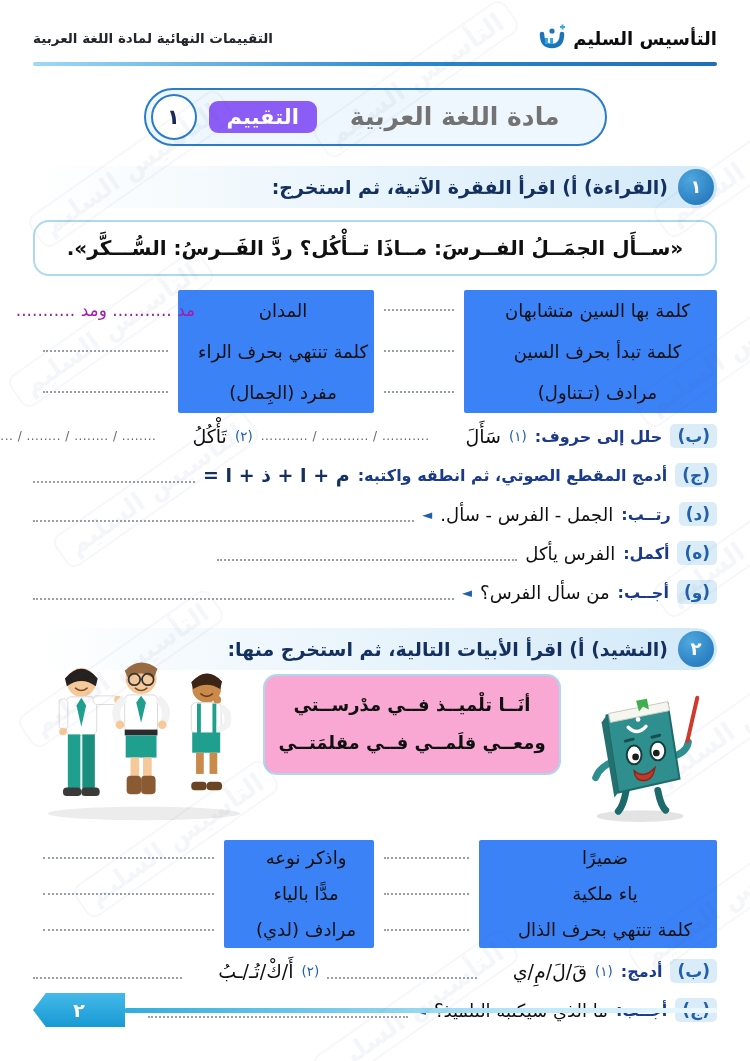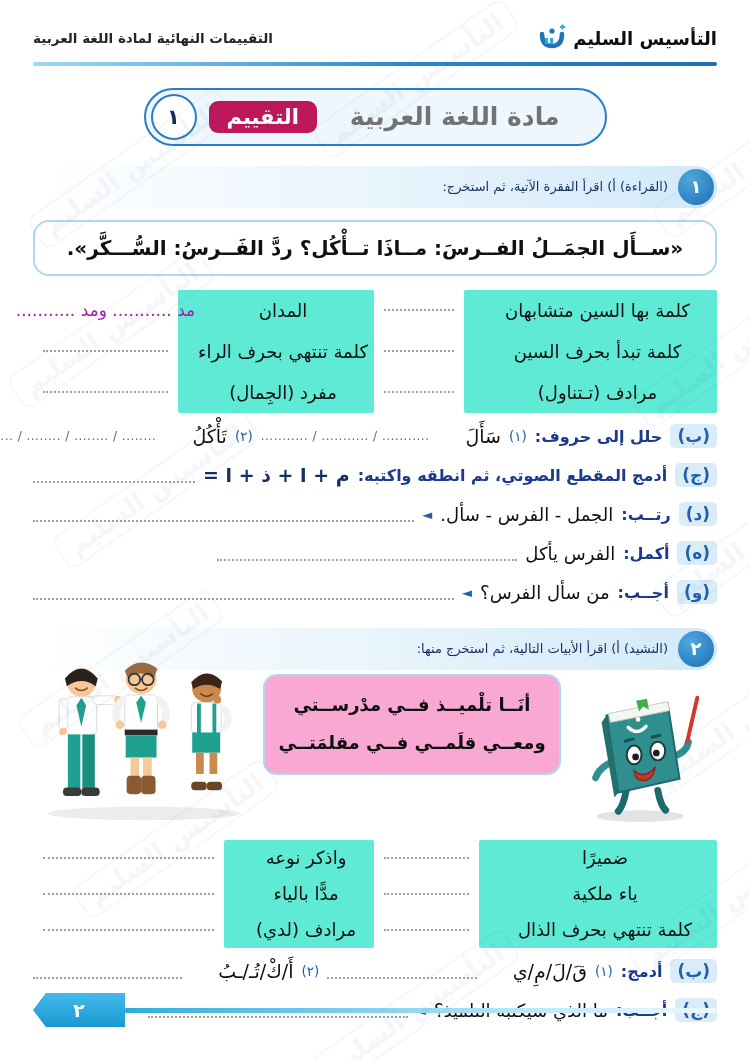--- a/index.html
+++ b/index.html
@@ -15,40 +15,40 @@
   .topbar{display:flex;justify-content:space-between;align-items:center;padding:24px 33px 8px;}
   .brand{display:flex;align-items:center;gap:6px;}
   .brand-text{font-size:18px;font-weight:bold;color:#0d0d0d;letter-spacing:-0.5px;}
   .subtitle{font-size:13.5px;font-weight:bold;color:#23262b;}
   .header-rule{height:3.5px;margin:2px 33px 0;border-radius:3px;
     background:linear-gradient(to left,#1e6fb5 0%,#2b87cf 45%,#9ed9f5 100%);}
   
   .banner{width:430px;margin:22px auto 0;border:2.5px solid #2a7cc9;background:#eef7fd;
     border-radius:34px;display:flex;align-items:center;gap:12px;padding:4px 24px 4px 5px;}
   .banner-subject{flex:1;text-align:center;font-size:25px;font-weight:bold;color:#737373;}
-  .banner-badge{background:#be185d;color:#fff;font-weight:bold;font-size:21px;
+  .banner-badge{background:#8b5cf6;color:#fff;font-weight:bold;font-size:21px;
     padding:4px 18px;border-radius:9px;}
   .banner-circle{width:42px;height:42px;border-radius:50%;background:#fff;border:2.5px solid #2a7cc9;
     display:flex;align-items:center;justify-content:center;font-size:21px;font-weight:bold;color:#152a56;flex:0 0 auto;}
   
   .sec-head{margin:20px 33px 0;display:flex;align-items:center;gap:10px;padding:3px 3px;
     background:linear-gradient(to left,rgba(195,226,246,0.75),rgba(255,255,255,0));border-radius:24px;}
   .sec-num{width:36px;height:36px;border-radius:50%;flex:0 0 auto;
     background:radial-gradient(circle at 35% 30%,#4fa8de,#1c6fb6);
     display:flex;align-items:center;justify-content:center;color:#fff;font-size:18px;font-weight:bold;}
-  .sec-title{font-size:13px;font-weight:normal;color:#14305f;}
+  .sec-title{font-size:19px;font-weight:bold;color:#14305f;}
   
   .passage{margin:12px 33px 0;border:2px solid #aed7f0;border-radius:16px;background:#fff;
     padding:14px 8px;text-align:center;font-size:20px;font-weight:bold;color:#101010;}
   
   .xtable{margin:14px 33px 0;display:grid;}
   .xtable1{grid-template-columns:253px 90px 196px 145px;}
   .xtable2{grid-template-columns:238px 105px 150px 191px;}
   .xcol{display:flex;flex-direction:column;}
-  .xcol.bg{background:#5eead4;border-radius:2px;padding-left:14px;}
+  .xcol.bg{background:#3b82f6;border-radius:2px;padding-left:14px;}
   .xcell{height:41px;display:flex;align-items:center;justify-content:center;
     font-size:18px;color:#101010;text-align:center;padding:0 4px;}
   .xtable2 .xcell{height:36px;}
   .dotcell{height:41px;display:flex;align-items:center;padding:0 10px;}
   .xtable2 .dotcell{height:36px;}
   .dotcell span{flex:1;border-bottom:2px dotted #97a0a8;height:0;}
   .xanswer{font-size:17px;color:#a21caf;white-space:nowrap;}
   
   .qrow{margin:8px 33px 0;display:flex;align-items:center;gap:8px;min-height:31px;font-size:18px;}
   .qlabel{background:#d9ecf7;color:#2160ae;font-weight:bold;font-size:17px;

